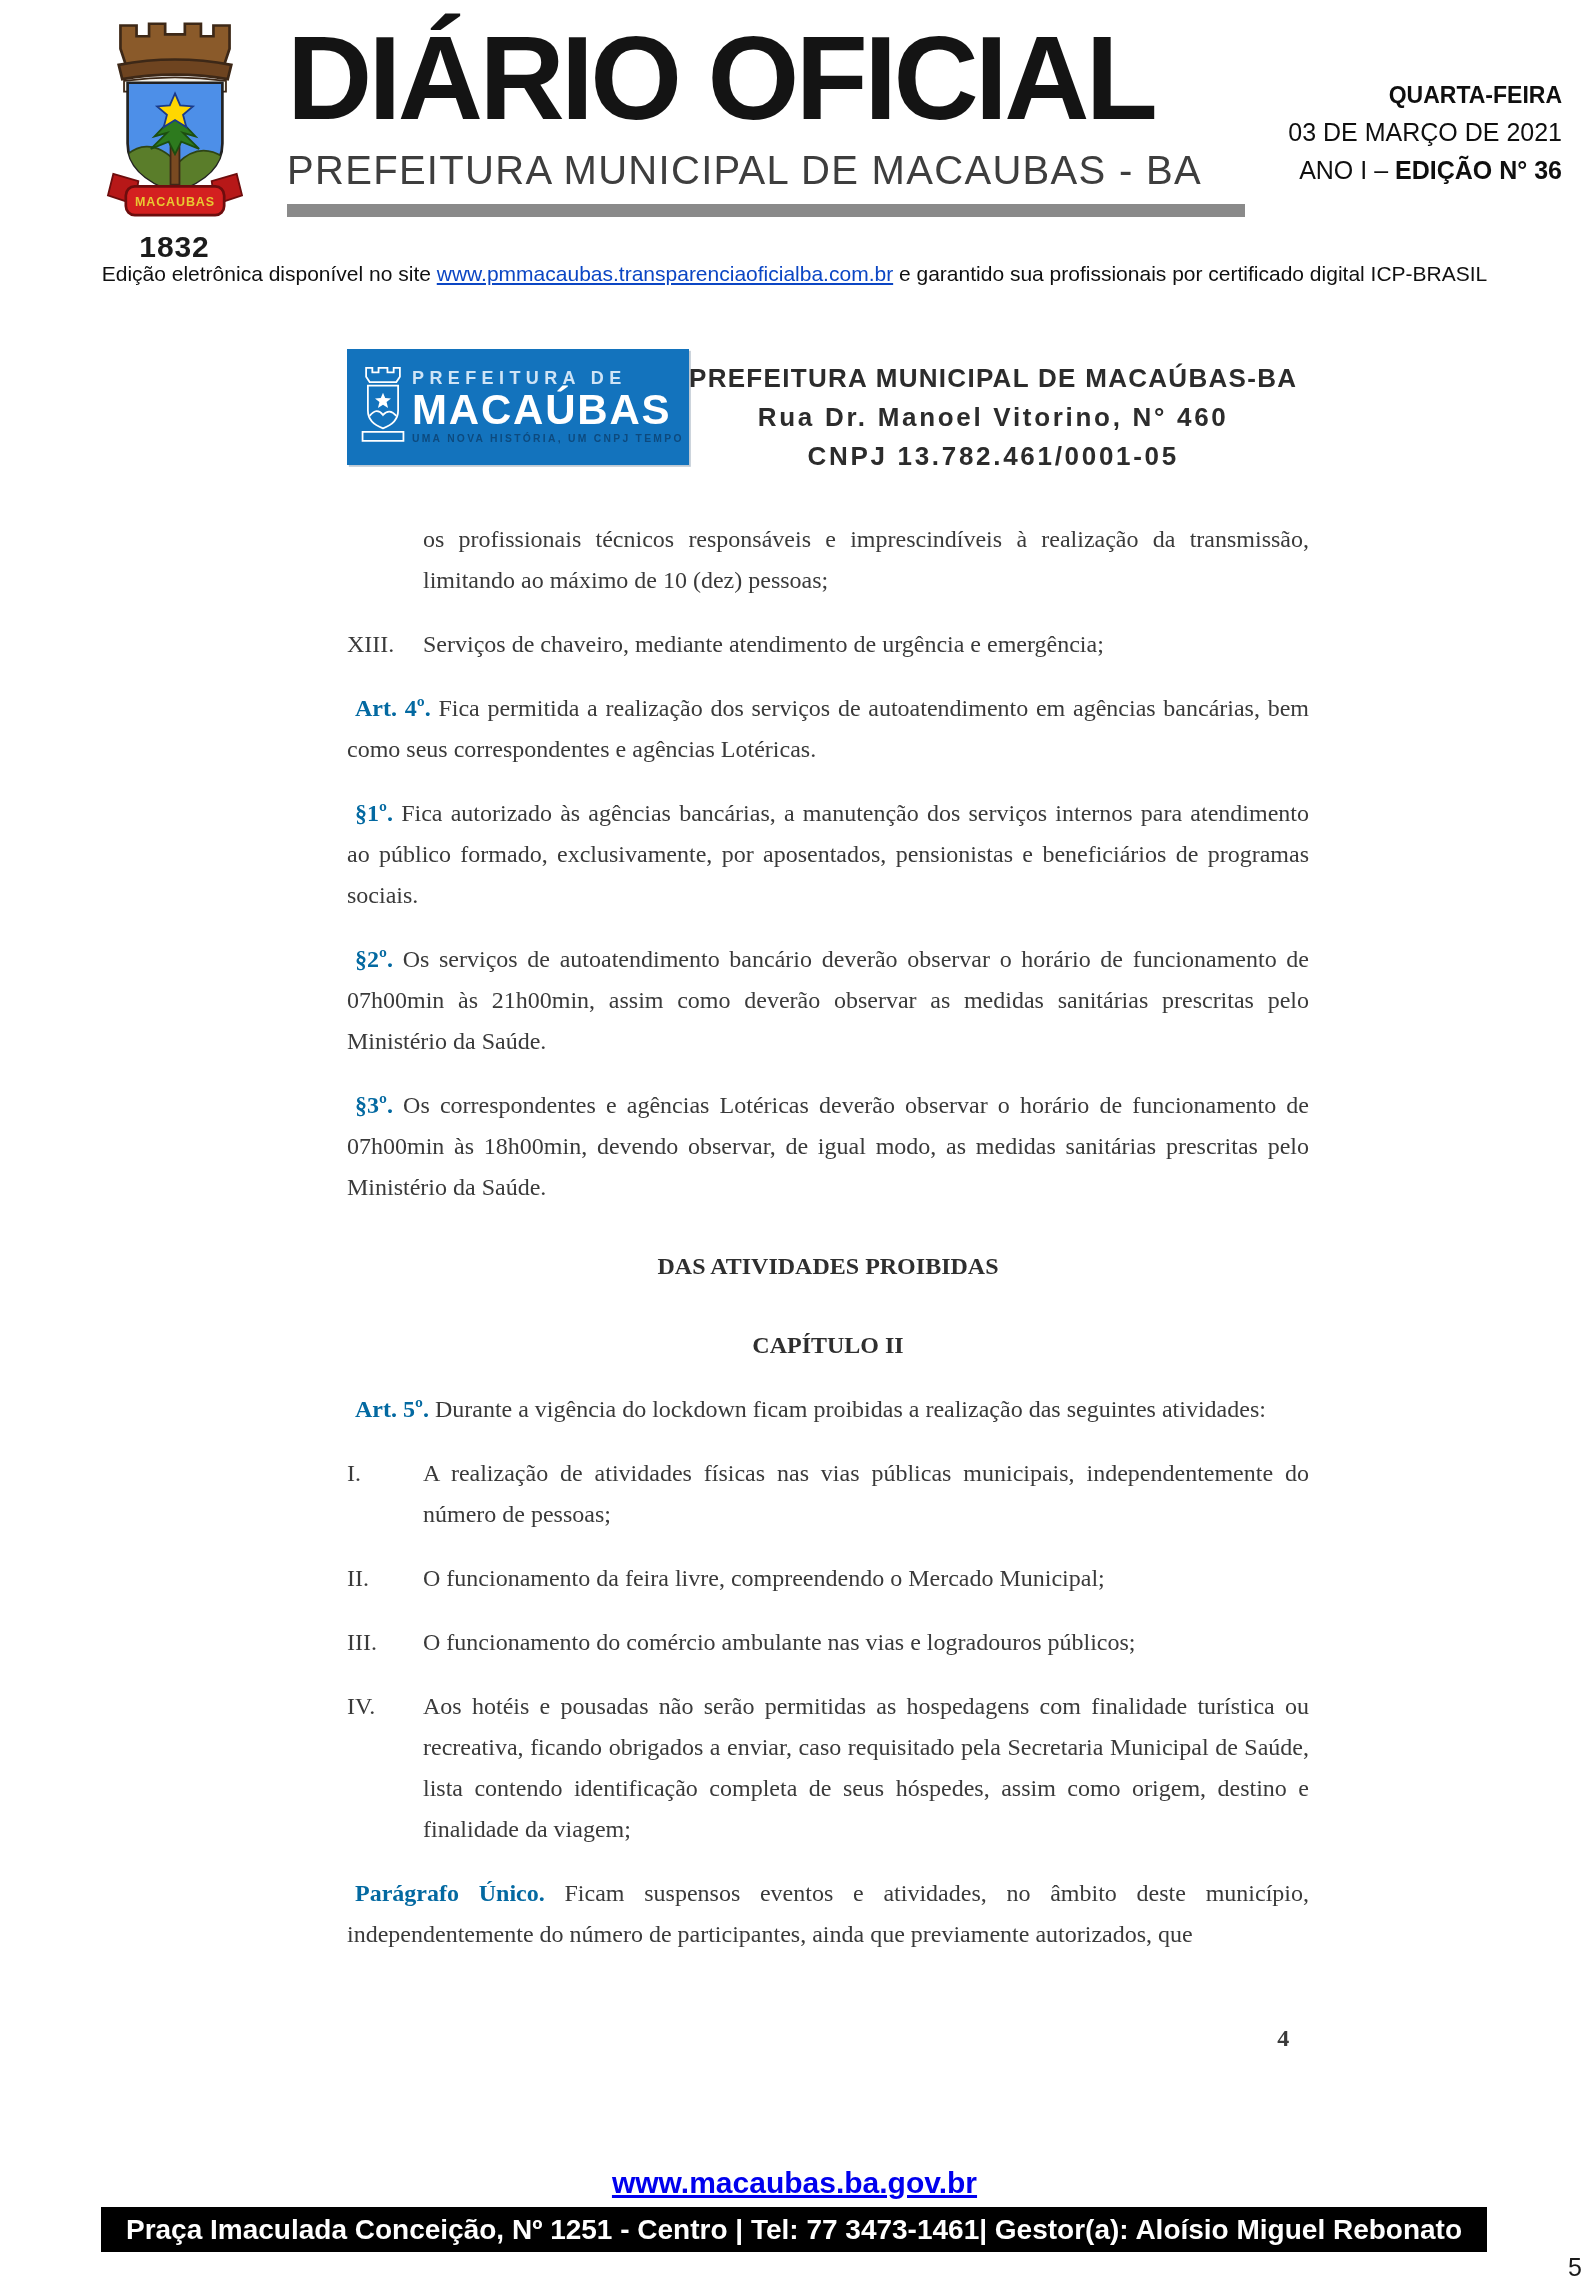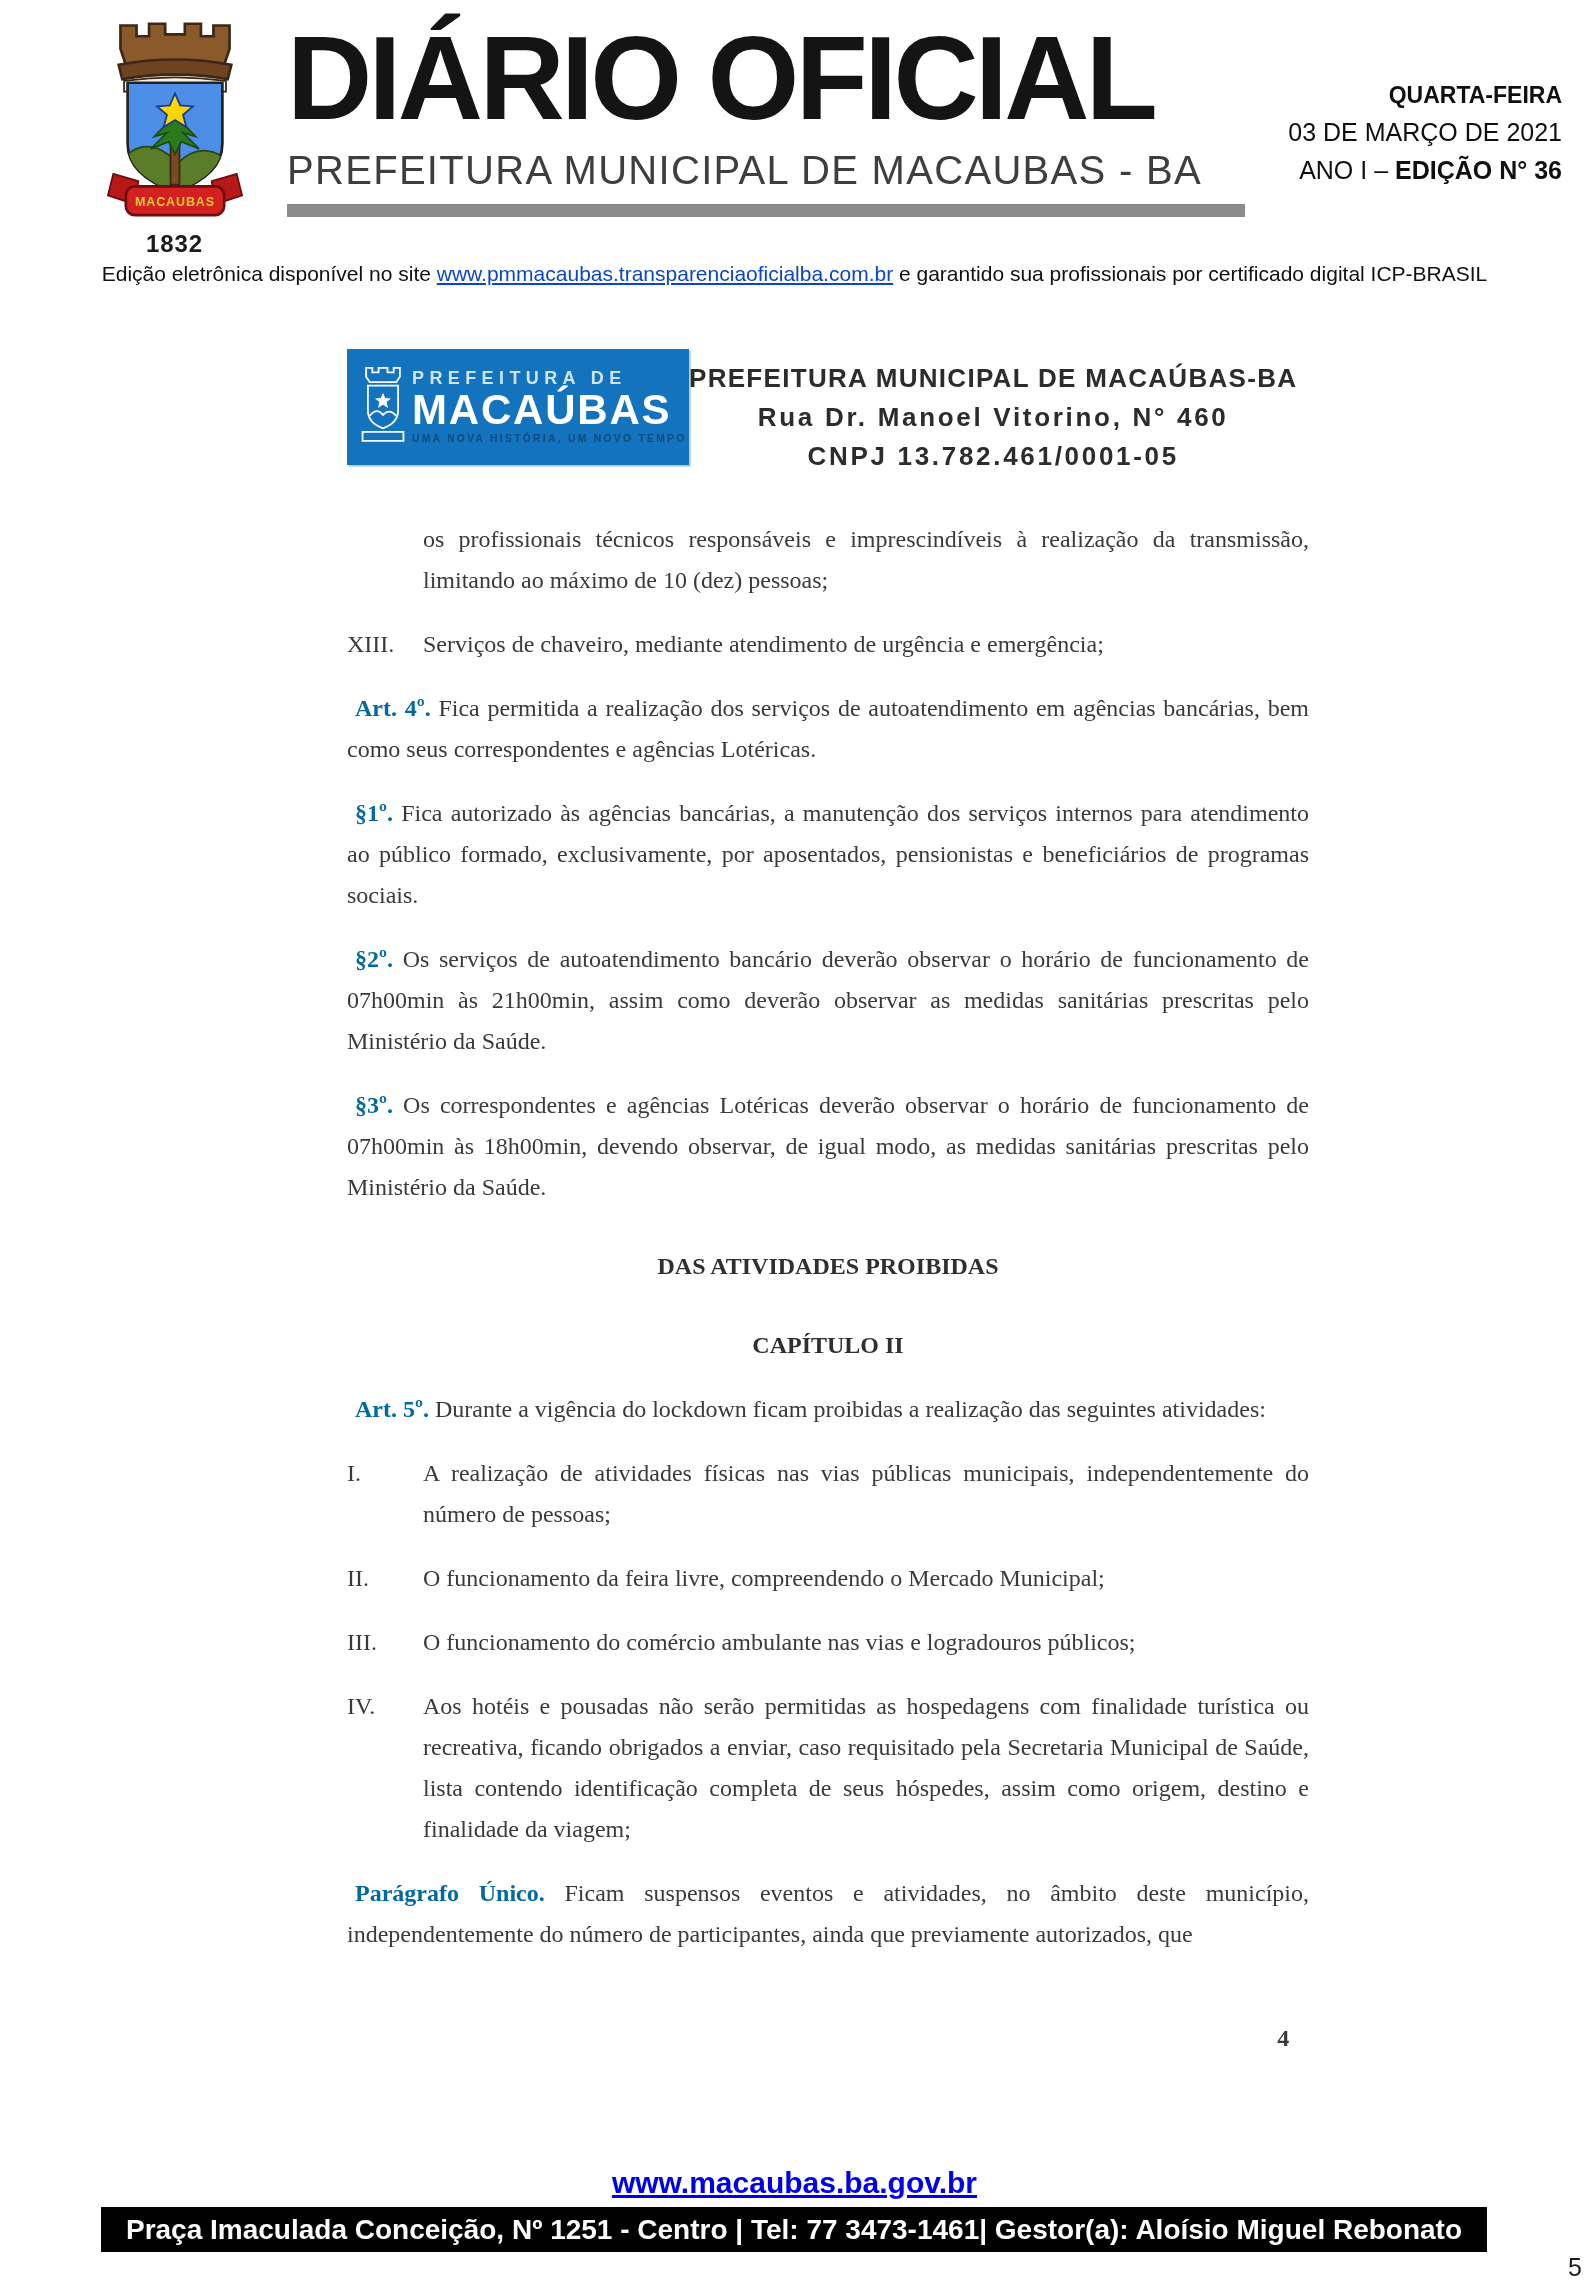--- a/index.html
+++ b/index.html
@@ -1,21 +1,21 @@
 <!DOCTYPE html>
 <html style="font-size:14.3px"><head>
 <meta charset="utf-8">
 <style>
   html,body{margin:0;padding:0;background:#ffffff;}
   .page{position:relative;width:1589px;height:2293px;background:#ffffff;overflow:hidden;
         font-family:"Liberation Sans", sans-serif;color:#111;}
 
   
   .crest-wrap{position:absolute;left:91px;top:10.7px;width:167px;text-align:center;}
-  .crest-year{font-weight:bold;font-size:24px;color:#1c1c1c;letter-spacing:0.9px;margin-top:0.9px;
+  .crest-year{font-weight:bold;font-size:30px;color:#1c1c1c;letter-spacing:0.9px;margin-top:0.9px;
               font-family:"Liberation Sans", sans-serif;}
   .title-block{position:absolute;left:287px;top:16px;width:963px;}
   .gazette-title{margin:0;font-size:118px;line-height:125px;font-weight:bold;color:#141414;
                  letter-spacing:-3.6px;white-space:nowrap;}
   .gazette-subtitle{font-size:40px;color:#3e3e3e;letter-spacing:1.3px;margin-top:7.2px;white-space:nowrap;}
   .masthead-rule{height:13.4px;background:#8a8a8a;margin-top:10.7px;width:958px;}
   .edition-block{position:absolute;right:27px;top:82px;text-align:right;color:#0f0f0f;}
   .edition-weekday{font-weight:bold;font-size:23px;margin-bottom:9px;}
   .edition-date{font-size:25px;margin-bottom:9px;}
   .edition-number{font-size:25px;}
@@ -124,21 +124,21 @@
         <svg width="48" height="86" viewBox="0 0 54 96">
           <path d="M8,14 L8,4 L15,4 L15,9 L22,9 L22,4 L32,4 L32,9 L39,9 L39,4 L46,4 L46,14 L42,20 L12,20 Z" fill="none" stroke="#ffffff" stroke-width="2"></path>
           <path d="M10,24 L44,24 L44,52 Q44,66 27,72 Q10,66 10,52 Z" fill="none" stroke="#ffffff" stroke-width="2"></path>
           <path d="M27,32 L29.5,38 L36,38.5 L31,42.5 L32.7,49 L27,45.5 L21.3,49 L23,42.5 L18,38.5 L24.5,38 Z" fill="#ffffff"></path>
           <path d="M12,58 Q20,48 27,57 Q34,49 42,58" fill="none" stroke="#ffffff" stroke-width="2"></path>
           <path d="M4,76 L50,76 L50,86 L4,86 Z" fill="none" stroke="#ffffff" stroke-width="2"></path>
         </svg>
         <div class="logo-text">
           <div class="logo-line1">PREFEITURA DE</div>
           <div class="logo-line2">MACAÚBAS</div>
-          <div class="logo-line3">UMA NOVA HISTÓRIA, UM NOVO TEMPO</div>
+          <div class="logo-line3">UMA NOVA HISTÓRIA, UM CNPJ TEMPO</div>
         </div>
       </div>
       <div class="letterhead-text">
         <div class="lh-org">PREFEITURA MUNICIPAL DE MACAÚBAS-BA</div>
         <div class="lh-addr">Rua Dr. Manoel Vitorino, N° 460</div>
         <div class="lh-cnpj">CNPJ 13.782.461/0001-05</div>
       </div>
     </div>
 
     <div id="doc-body">

